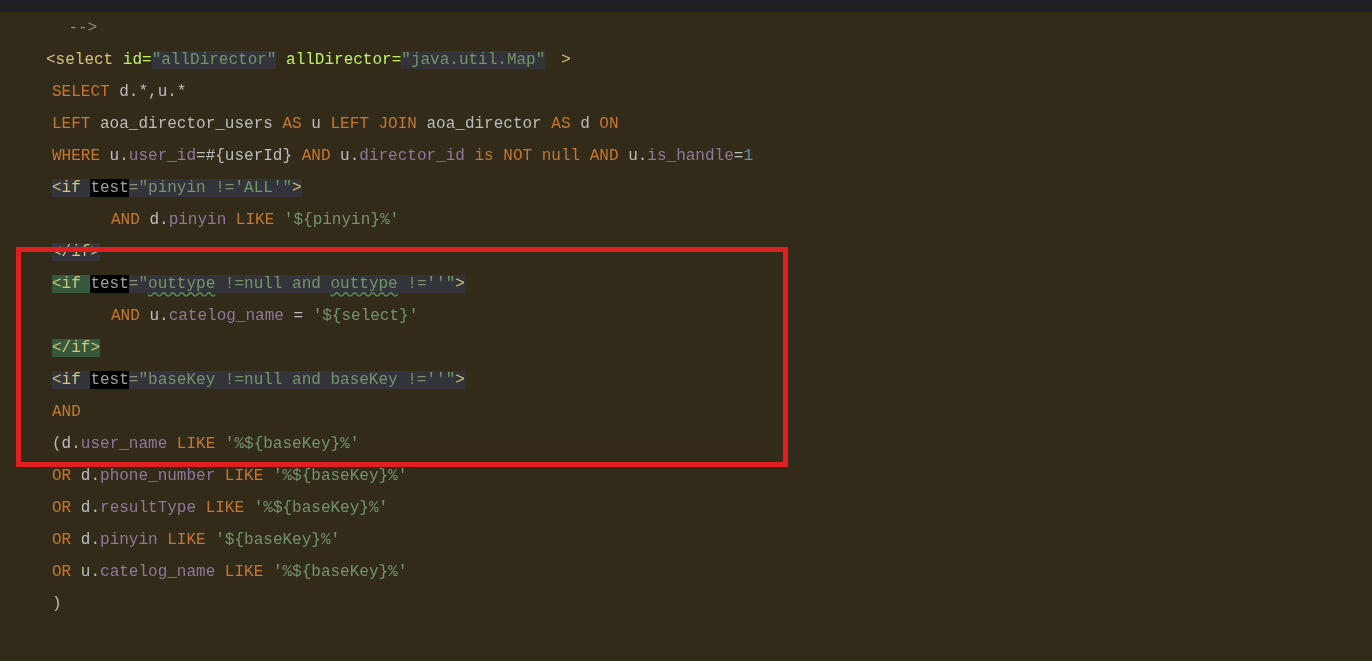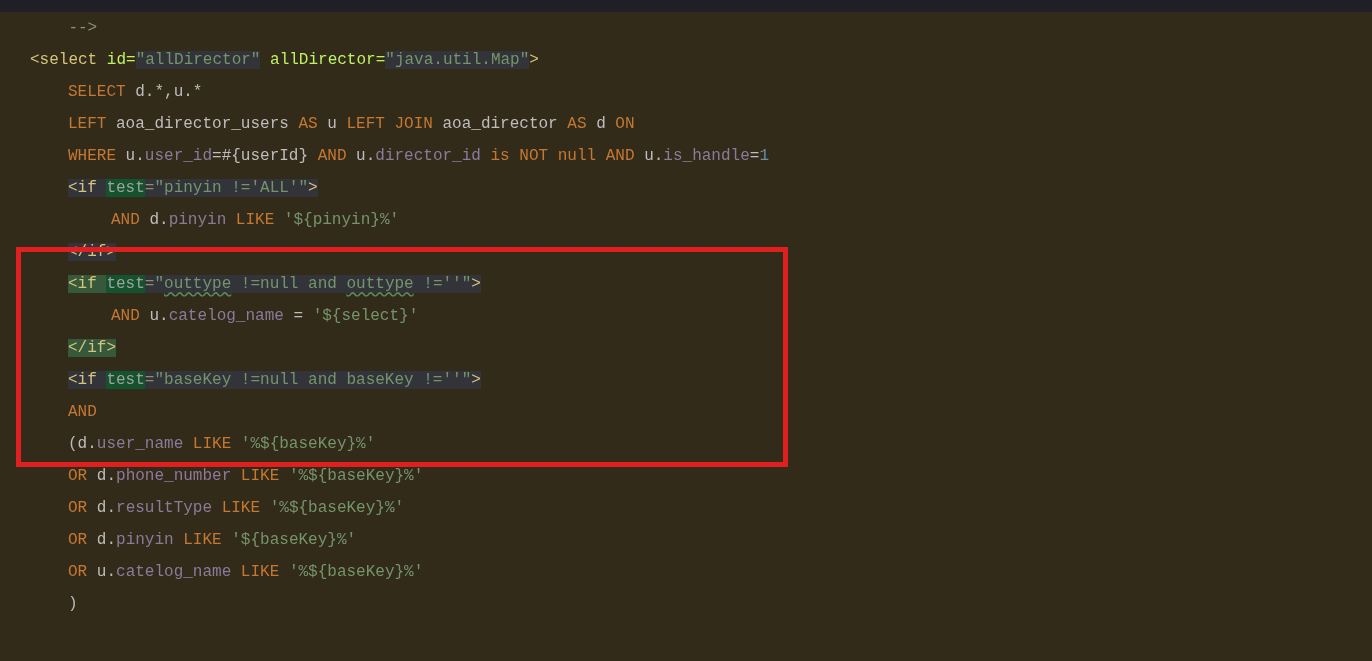--- a/index.html
+++ b/index.html
@@ -20,37 +20,37 @@
   }
   .editor {
     position: relative;
     width: 100%;
   }
   .line {
     white-space: pre;
     padding-left: 30px;
     height: 32px;
   }
-  .ind1 { padding-left: 68px; }
+  .ind1 { padding-left: 52px; }
   .ind2 { padding-left: 111px; }
 
-  .c-tag      { color: #d7c47c; }
+  .c-tag      { color: #d7c47c; margin-left: 16px; }
   .c-attr     { color: #bef264; }
   .c-string   { color: #75946b; }
   .c-string-hl { color: #75946b; background: #33343a; }
   .c-gray     { color: #8e8e78; }
   .c-punc     { color: #b9b9b9; }
   .c-kw       { color: #c57831; }
   .c-col      { color: #8c7a9a; }
   .c-text     { color: #bdbdbd; }
   .c-op       { color: #bdbdbd; }
   .c-num      { color: #6191a8; }
   .c-tag-hl   { color: #d7c47c; background: #33343a; }
   .c-tag-green{ color: #d7c47c; background: #36593b; }
-  .c-attr-hl  { color: #a0a0a0; background: #14532d; }
+  .c-attr-hl  { color: #a0a0a0; background: #000000; }
   .c-gray-hl  { color: #8e8e78; background: #33343a; }
 
   .wavy { text-decoration: underline wavy #5a8a5a; text-decoration-skip-ink: none; text-underline-offset: 3px; }
 
   .red-box {
     position: absolute;
     left: 16px;
     top: 235px;
     width: 772px;
     height: 220px;

